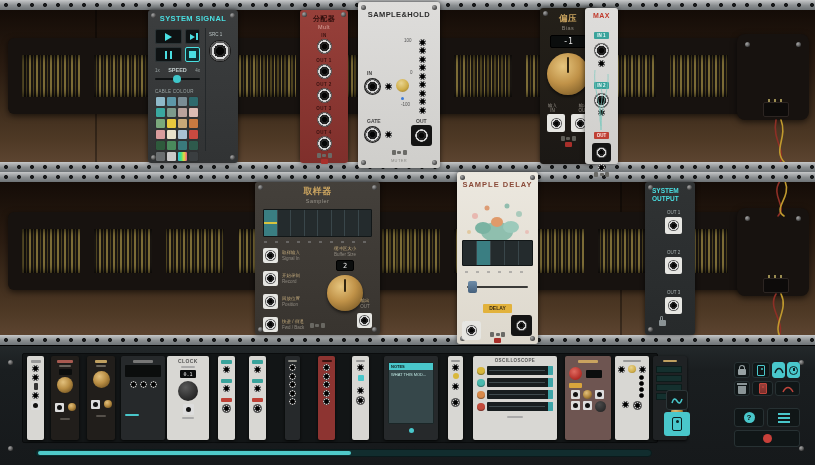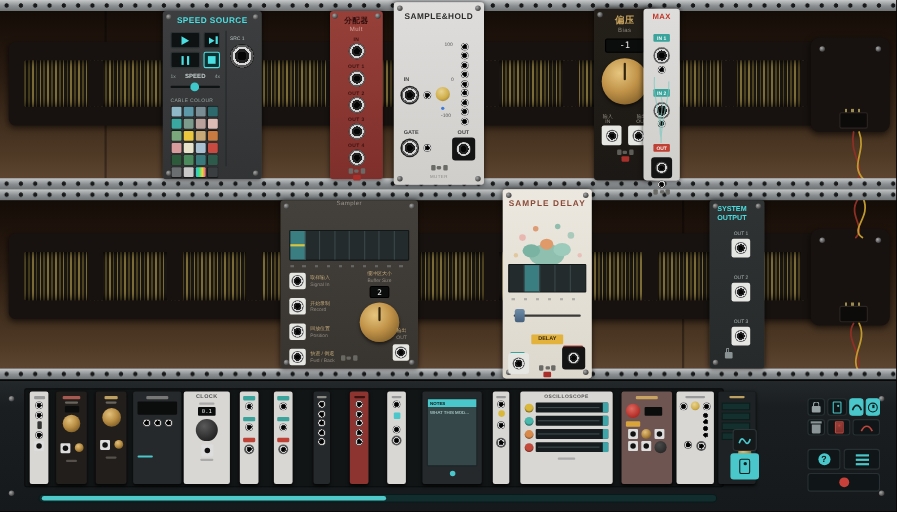--- a/index.html
+++ b/index.html
@@ -160,21 +160,21 @@
   <div class="rail" style="top:0;"></div>
   <div class="rail" style="top:162px;"></div>
   <div class="rail" style="top:172px;"></div>
   <div class="rail" style="top:335px;"></div>
 
   <div class="mod dark" style="left:148px;top:10px;width:90px;height:153px;">
     <div class="screw" style="left:3px;top:3px;"></div>
     <div class="screw" style="right:3px;top:3px;"></div>
     <div class="screw" style="left:3px;bottom:3px;"></div>
     <div class="screw" style="right:3px;bottom:3px;"></div>
-    <div class="t" style="margin-top:4px;font-size:7.5px;color:#4adfe2;">SPEED SOURCE</div>
+    <div class="t" style="margin-top:4px;font-size:7.5px;color:#4adfe2;">SYSTEM SIGNAL</div>
     <div style="position:absolute;left:57px;top:18px;bottom:12px;width:1px;background:#24282a;"></div>
     <div class="tbtn" style="position:absolute;left:7px;top:19px;width:27px;height:15px;">
       <span class="ic-play"></span>
       </div>
     <div class="tbtn" style="position:absolute;left:37px;top:19px;width:15px;height:15px;">
       <span class="ic-step"></span>
       </div>
     <div class="tbtn" style="position:absolute;left:7px;top:37px;width:27px;height:15px;">
       <span class="ic-pause"></span>
       </div>
@@ -337,20 +337,21 @@
         <i class="t2"></i>
         <i></i>
       </div>
   </div>
 
   <div class="mod warm" style="left:255px;top:182px;width:125px;height:153px;">
     <div class="screw" style="left:3px;top:3px;"></div>
     <div class="screw" style="right:3px;top:3px;"></div>
     <div class="screw" style="left:3px;bottom:3px;"></div>
     <div class="screw" style="right:3px;bottom:3px;"></div>
+    <div class="t" style="margin-top:3px;font-size:9px;color:#c9a35f;">取样器</div>
     <div class="t" style="font-size:5.5px;color:#9a958c;font-weight:normal;">Sampler</div>
     <div class="cellgrid" style="position:absolute;left:8px;top:27px;width:109px;height:28px;">
       <div class="c active"></div>
       <div class="c"></div>
         <div class="c"></div>
       <div class="c"></div>
         <div class="c"></div>
       <div class="c"></div>
         <div class="c"></div>
       <div class="c"></div>

